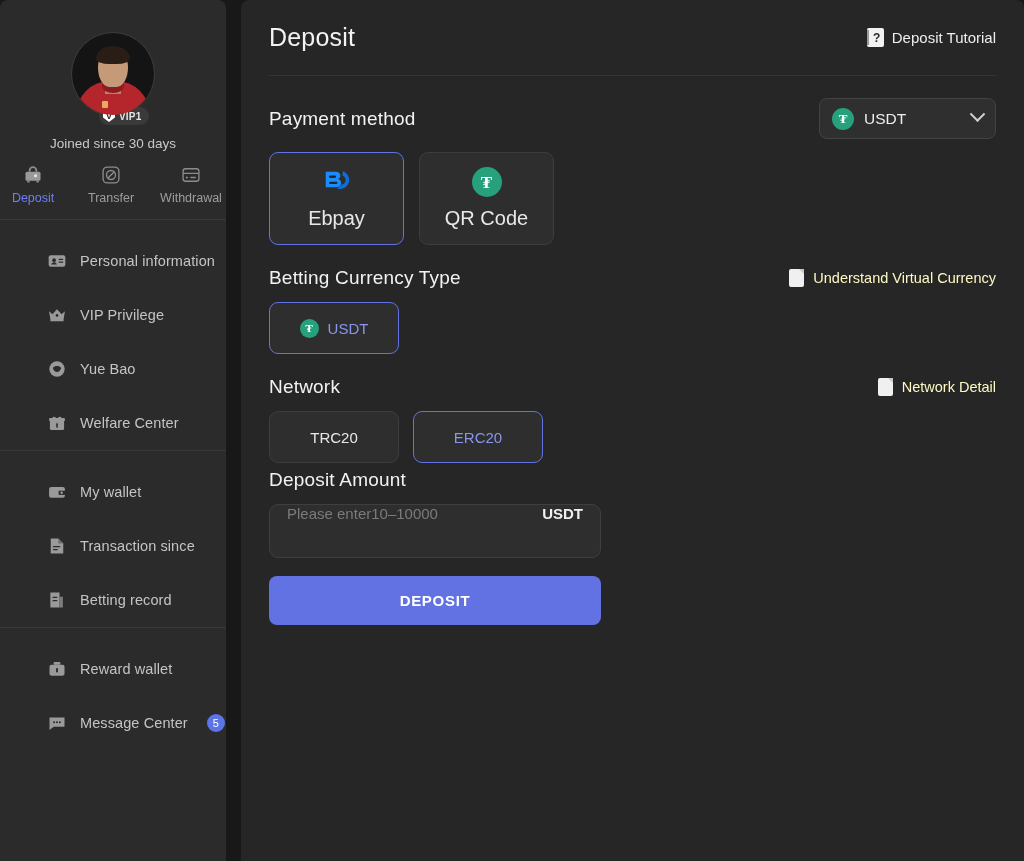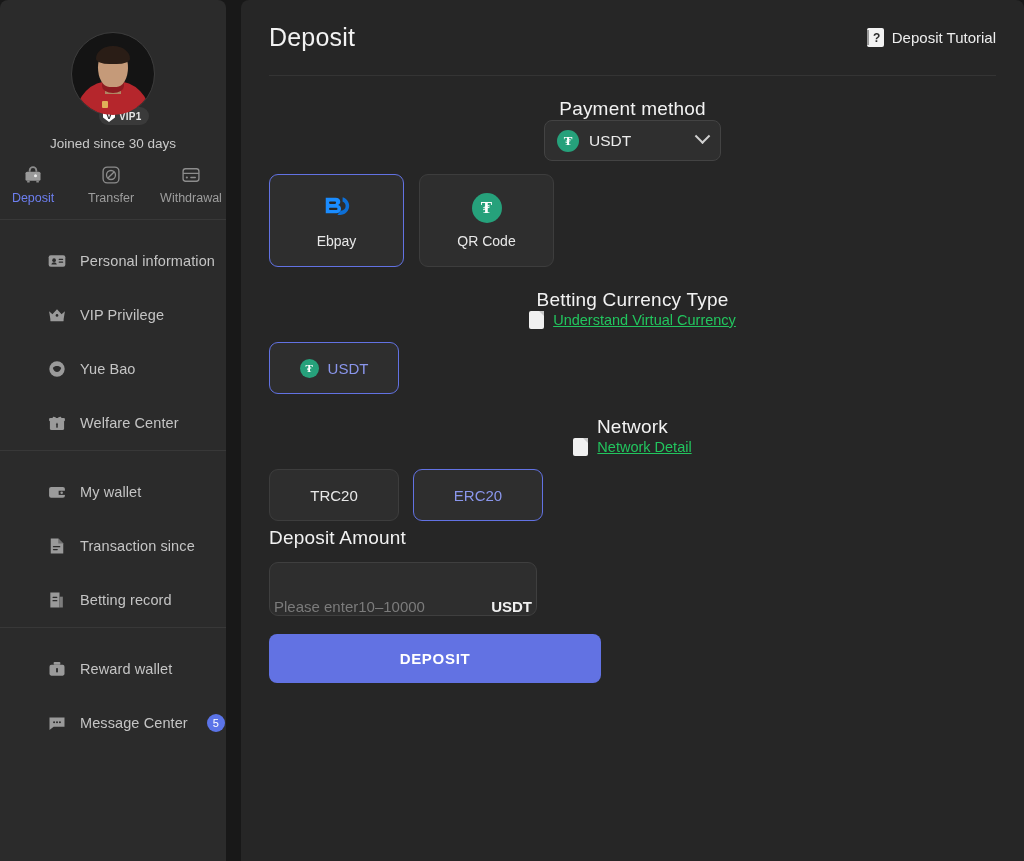--- a/index.html
+++ b/index.html
@@ -209,30 +209,29 @@
     content: "";
     position: absolute;
     left: -3px; top: 2px; bottom: 2px;
     width: 2px;
     background: #9a9a9a;
   }
 
   .sec-head {
     display: flex; align-items: center; justify-content: space-between;
     margin-top: 22px;
-    flex-direction: column;
   }
   .sec-title {
     font-size: 19px;
     color: #f2f2f2;
     font-weight: 400;
     letter-spacing: .2px;
   }
   .doc-link { display: flex; align-items: center; gap: 9px; cursor: pointer; }
-  .doc-text { font-size: 14.5px; color: #22c55e; text-decoration: underline; }
+  .doc-text { font-size: 14.5px; color: #fef9c3; }
   .doc-icon {
     width: 15px; height: 18px;
     background: #f0f0f0;
     border-radius: 2px;
     position: relative;
   }
   .doc-icon::after {
     content: "";
     position: absolute; right: 0; top: 0;
     border-width: 0 5px 5px 0;
@@ -279,21 +278,21 @@
     width: 135px; height: 93px;
     background: #2e2e2e;
     border: 1px solid #3d3d3d;
     border-radius: 9px;
     display: flex; flex-direction: column;
     align-items: center; justify-content: center;
     gap: 10px;
     cursor: pointer;
   }
   .pay-card.selected { border-color: #6272e3; }
-  .pay-label { font-size: 14px; color: #e8e8e8; }
+  .pay-label { font-size: 20px; color: #e8e8e8; }
   .ebpay-icon {
     width: 30px; height: 30px;
     position: relative;
   }
 
   .chip {
     height: 52px;
     min-width: 130px;
     background: #2e2e2e;
     border: 1px solid #3d3d3d;
@@ -306,26 +305,26 @@
     color: #e8e8e8;
   }
   .chip.selected { border-color: #6272e3; color: #8a96ec; }
   .chip-row { display: flex; gap: 14px; margin-top: 13px; }
   .chip.net { min-width: 130px; }
 
   
   .amount-wrap { margin-top: 6px; }
   .amount-field {
     margin-top: 13px;
-    width: 268px; height: 54px;
+    width: 332px; height: 54px;
     background: #2e2e2e;
     border: 1px solid #3f3f3f;
     border-radius: 9px;
-    display: flex; align-items: flex-end;
-    padding: 0 4px;
+    display: flex; align-items: flex-start;
+    padding: 0 17px;
   }
   .amount-input {
     flex: 1;
     background: transparent;
     border: none; outline: none;
     color: #e8e8e8;
     font-size: 15px;
     font-family: "Liberation Sans", sans-serif;
   }
   .amount-input::placeholder { color: #7b7b7b; }

